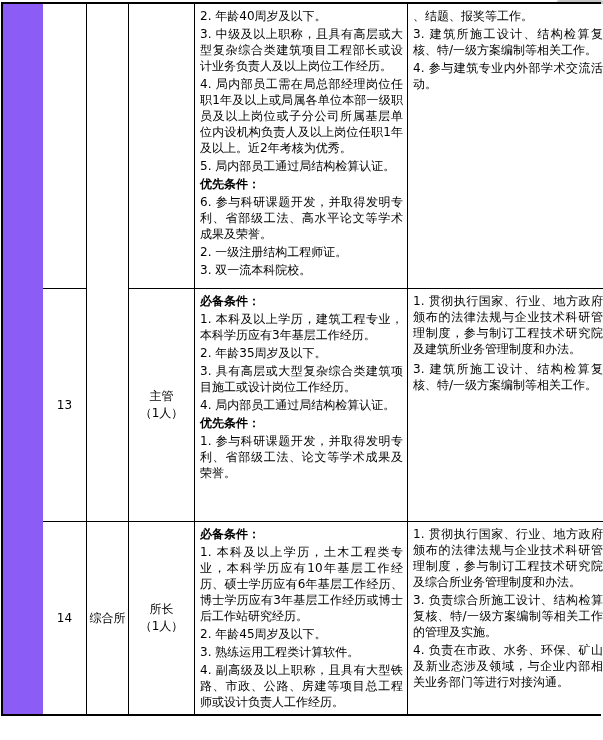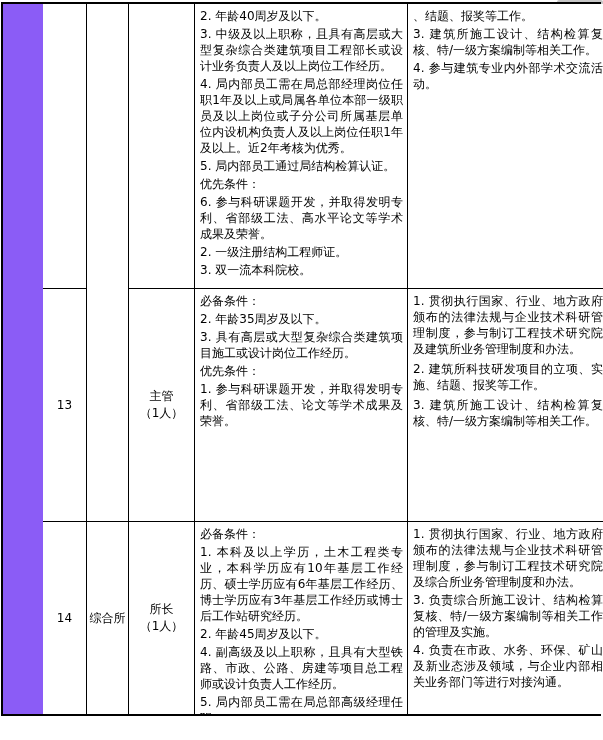--- a/index.html
+++ b/index.html
@@ -29,21 +29,21 @@
   .cell.no-right{border-right:none;}
   .cell.no-bottom{border-bottom:none;}
   .cell.span2{grid-row:span 2;}
   .center{
     display:flex;flex-direction:column;align-items:center;justify-content:center;
     text-align:center;font-size:12px;line-height:17px;
   }
   .text-cell{padding:2px 4px 2px 5px;text-align:justify;}
   .vcenter{display:flex;flex-direction:column;}
   .para{margin:2px 0;font-size:12px;line-height:16px;letter-spacing:0;}
-  .para.bold{font-weight:normal;}
+  .para.bold{font-weight:bold;}
   .scroll-frag{
     position:absolute;right:0;top:0;width:46px;height:5px;
     background:#c6c6c6;border-radius:2px;
   }
 </style>
 </head>
 <body>
 
 <div class="screen">
   <div class="scroll-frag"></div>
@@ -79,46 +79,48 @@
 
     <div class="cell center">
       <span>13</span>
     </div>
     <div class="cell center">
       <span>主管</span>
       <span>（1人）</span>
     </div>
     <div class="cell text-cell">
         <p class="para bold">必备条件：</p>
+        <p class="para">1. 本科及以上学历，建筑工程专业，本科学历应有3年基层工作经历。</p>
         <p class="para">2. 年龄35周岁及以下。</p>
         <p class="para">3. 具有高层或大型复杂综合类建筑项目施工或设计岗位工作经历。</p>
+        <p class="para">4. 局内部员工通过局结构检算认证。</p>
         <p class="para bold">优先条件：</p>
         <p class="para">1. 参与科研课题开发，并取得发明专利、省部级工法、论文等学术成果及荣誉。</p>
       </div>
     <div class="cell text-cell vcenter">
         <p class="para">1. 贯彻执行国家、行业、地方政府颁布的法律法规与企业技术科研管理制度，参与制订工程技术研究院及建筑所业务管理制度和办法。</p>
-        <p class="para">2. 建筑所科技研发项目的立项、实施、结题、报奖等工作。</p>
         <p class="para">3. 建筑所施工设计、结构检算复核、特/一级方案编制等相关工作。</p>
       </div>
     <div class="cell no-right"></div>
 
     <div class="cell center no-bottom">
       <span>14</span>
     </div>
     <div class="cell center no-bottom">
       <span>综合所</span>
     </div>
     <div class="cell center no-bottom">
       <span>所长</span>
       <span>（1人）</span>
     </div>
     <div class="cell text-cell no-bottom">
         <p class="para bold">必备条件：</p>
         <p class="para">1. 本科及以上学历，土木工程类专业，本科学历应有10年基层工作经历、硕士学历应有6年基层工作经历、博士学历应有3年基层工作经历或博士后工作站研究经历。</p>
         <p class="para">2. 年龄45周岁及以下。</p>
+        <p class="para">3. 熟练运用工程类计算软件。</p>
         <p class="para">4. 副高级及以上职称，且具有大型铁路、市政、公路、房建等项目总工程师或设计负责人工作经历。</p>
         <p class="para">5. 局内部员工需在局总部高级经理任职</p>
       </div>
     <div class="cell text-cell no-bottom">
         <p class="para">1. 贯彻执行国家、行业、地方政府颁布的法律法规与企业技术科研管理制度，参与制订工程技术研究院及综合所业务管理制度和办法。</p>
         <p class="para">3. 负责综合所施工设计、结构检算复核、特/一级方案编制等相关工作的管理及实施。</p>
         <p class="para">4. 负责在市政、水务、环保、矿山及新业态涉及领域，与企业内部相关业务部门等进行对接沟通。</p>
       </div>
     <div class="cell no-right no-bottom"></div>
 

